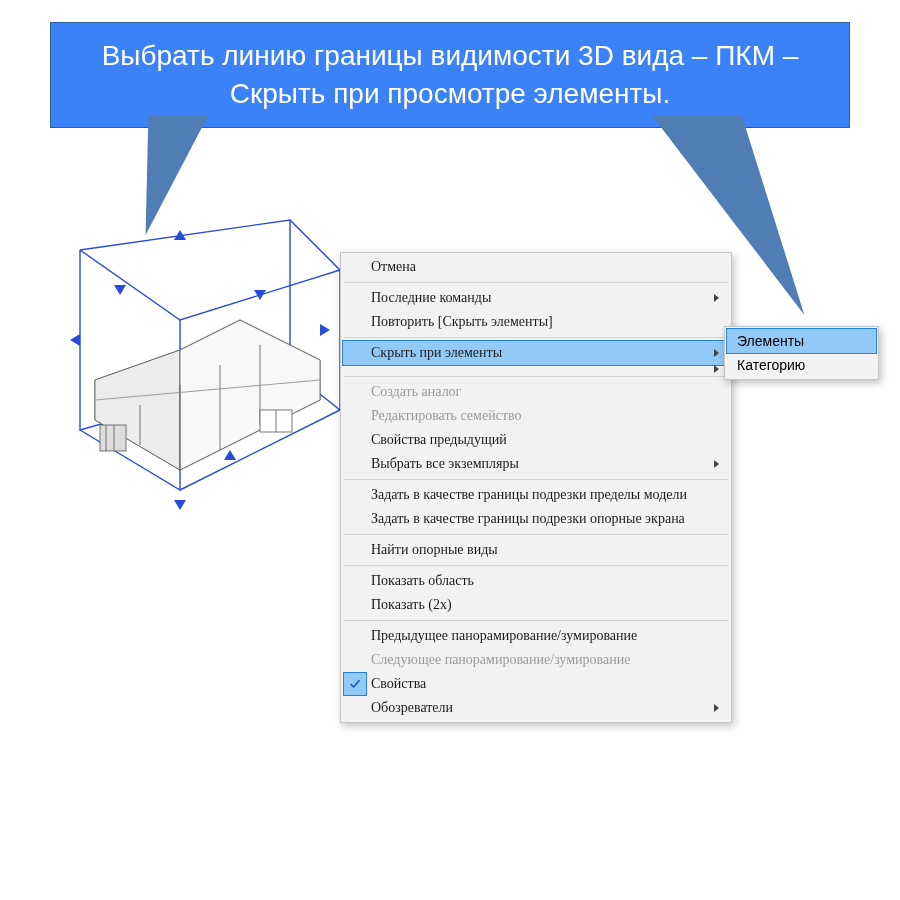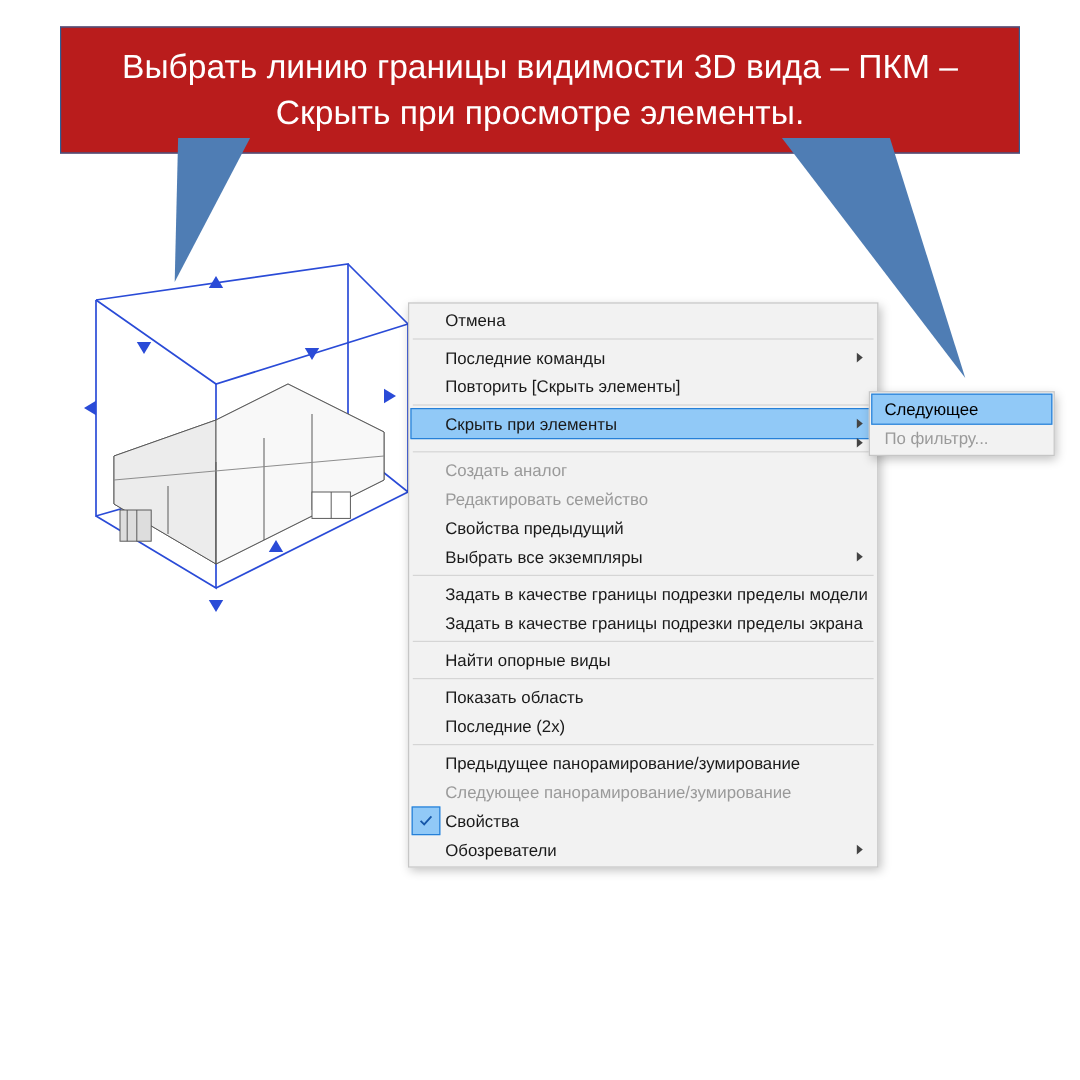--- a/index.html
+++ b/index.html
@@ -9,21 +9,21 @@
     font-family: "Segoe UI", Tahoma, Arial, sans-serif;
     background: #ffffff;
     overflow: hidden;
     position: relative;
   }
   .callout {
     position: absolute;
     top: 22px;
     left: 50px;
     width: 800px;
-    background: #b91c1c;
+    background: #3b82f6;
     border: 1px solid #2f5f97;
     padding: 14px 22px;
     color: #ffffff;
     font-size: 28px;
     line-height: 1.35;
     text-align: center;
     font-weight: 400;
   }
   .callout-tail-left {
     position: absolute;
@@ -63,20 +63,21 @@
     box-shadow: 2px 3px 8px rgba(0,0,0,0.25);
     font-size: 14px;
     color: #1a1a1a;
     padding: 2px;
   }
   .menu-item {
     position: relative;
     padding: 4px 10px 4px 28px;
     white-space: nowrap;
     cursor: default;
+    font-family: Liberation Serif, serif;
   }
   .menu-item.highlight {
     background: #91c9f7;
     border: 1px solid #2680d8;
     margin: -1px;
   }
   .menu-item.disabled { color: #9a9a9a; }
   .menu-sep {
     height: 1px;
     background: #d5d5d5;
@@ -184,33 +185,33 @@
     <div class="menu-sep"></div>
     <div class="menu-item highlight"><span>Скрыть при элементы</span><div class="arrow"></div></div>
     <div class="menu-item"><div class="arrow"></div></div>
     <div class="menu-sep"></div>
     <div class="menu-item disabled"><span>Создать аналог</span></div>
     <div class="menu-item disabled"><span>Редактировать семейство</span></div>
     <div class="menu-item"><span>Свойства предыдущий</span></div>
     <div class="menu-item"><span>Выбрать все экземпляры</span><div class="arrow"></div></div>
     <div class="menu-sep"></div>
     <div class="menu-item"><span>Задать в качестве границы подрезки пределы модели</span></div>
-    <div class="menu-item"><span>Задать в качестве границы подрезки пределы экрана</span></div>
+    <div class="menu-item"><span>Задать в качестве границы подрезки опорные экрана</span></div>
     <div class="menu-sep"></div>
     <div class="menu-item"><span>Найти опорные виды</span></div>
     <div class="menu-sep"></div>
     <div class="menu-item"><span>Показать область</span></div>
-    <div class="menu-item"><span>Последние (2x)</span></div>
+    <div class="menu-item"><span>Показать (2x)</span></div>
     <div class="menu-sep"></div>
     <div class="menu-item"><span>Предыдущее панорамирование/зумирование</span></div>
     <div class="menu-item disabled"><span>Следующее панорамирование/зумирование</span></div>
     <div class="menu-item"><span>Свойства</span><div class="check">
         <svg viewBox="0 0 16 16">
           <polyline points="2,8 6,12 14,3" fill="none" stroke="#1556a8" stroke-width="2"></polyline>
         </svg>
       </div></div>
     <div class="menu-item"><span>Обозреватели</span><div class="arrow"></div></div>
   </div>
 
 <div class="sub-menu" id="sub">
-    <div class="sub-item highlight"><span>Следующее</span></div>
-    <div class="sub-item disabled"><span>По фильтру...</span></div>
+    <div class="sub-item highlight"><span>Элементы</span></div>
+    <div class="sub-item"><span>Категорию</span></div>
   </div>
 
 </body></html>

